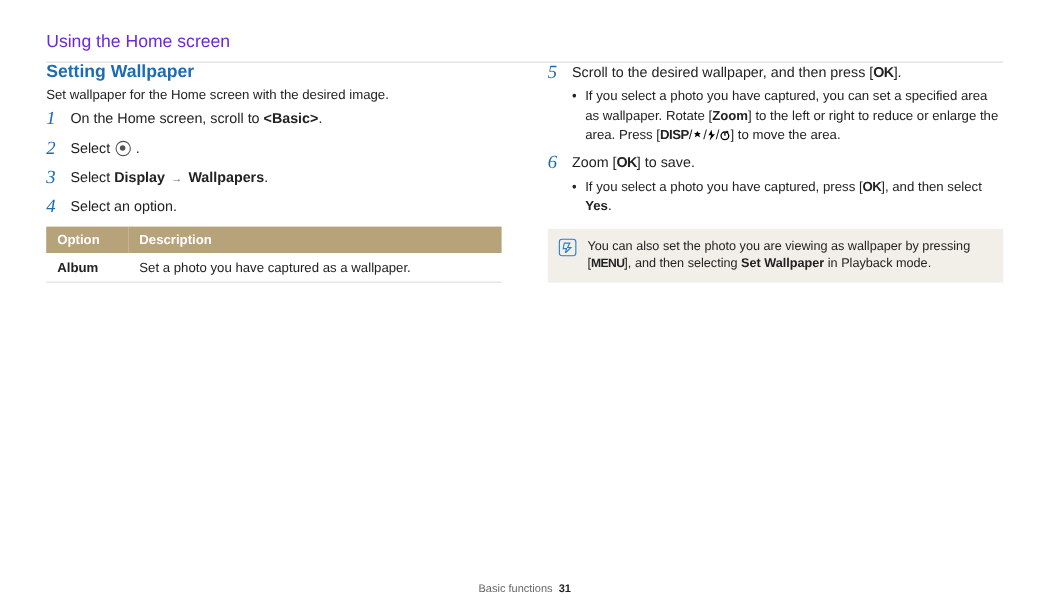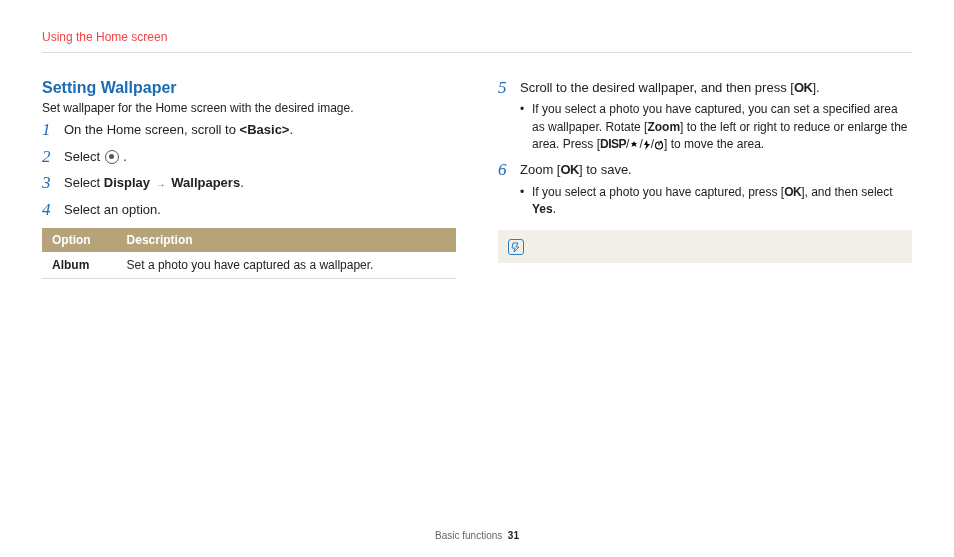--- a/index.html
+++ b/index.html
@@ -7,25 +7,24 @@
     width: 954px;
     height: 557px;
     font-family: "Segoe UI", "Myriad Pro", Arial, sans-serif;
     font-size: 12.5px;
     color: #222;
     background: #fff;
     position: relative;
     padding: 30px 42px 0 42px;
   }
   .header {
-    color: #ef4444;
-    font-size: 12px;
+    color: #6d28d9;
+    font-size: 16px;
     padding-bottom: 8px;
     border-bottom: 1px solid #ddd;
-    margin-bottom: 26px;
   }
   .columns {
     display: flex;
     gap: 42px;
   }
   .col { flex: 1; }
   .section-title {
     color: #1b6bb5;
     font-size: 16px;
     font-weight: 700;
@@ -223,20 +222,23 @@
         </div>
       </div>
     </div>
 
     <div class="note-box">
       <span class="note-icon">
         <svg viewBox="0 0 10 10">
             <path d="M2 1 L7 1 L5 5 L8 5 L3 10 L4 6 L1 6 Z" fill="none" stroke="#2a7fc7" stroke-width="1"></path>
           </svg>
       </span>
+      <span>
+        <span>You can also set the photo you are viewing as wallpaper by pressing [</span><span class="menu-label">MENU</span><span>], and then selecting </span><span class="bold">Set Wallpaper</span><span> in Playback mode.</span>
+      </span>
     </div>
 
   </div>
 </div>
 
 <div class="footer">
   <span>Basic functions</span>&nbsp;&nbsp;<span class="pnum">31</span>
 </div>
 
 </body></html>

